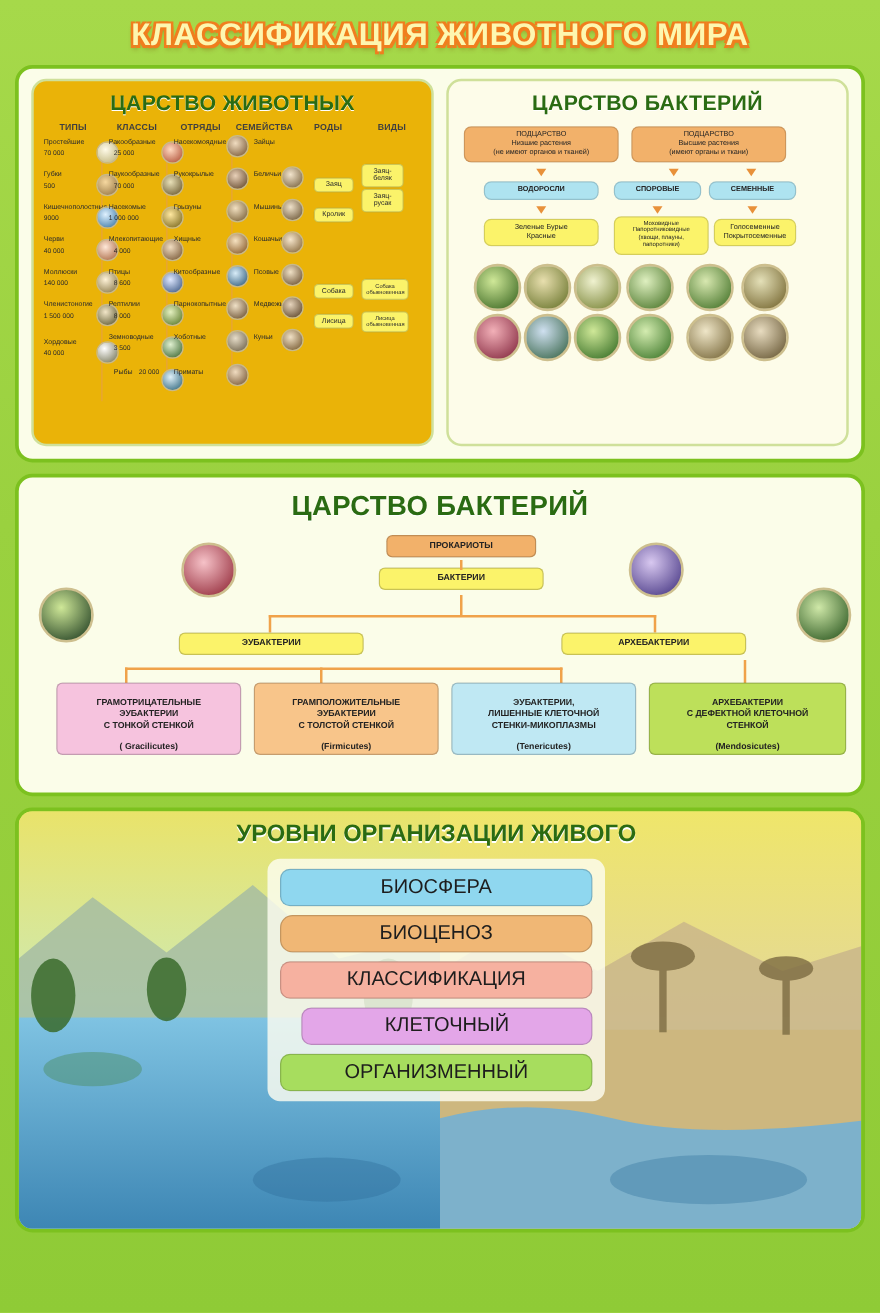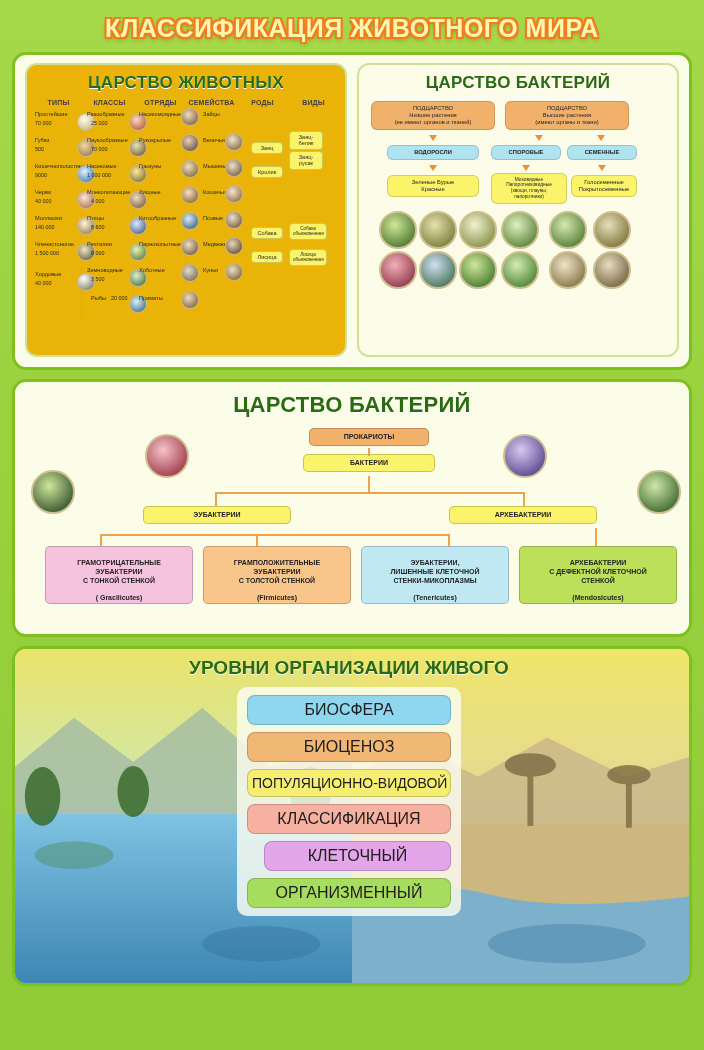--- a/index.html
+++ b/index.html
@@ -132,39 +132,39 @@
     overflow:hidden;
     height:340px;
   }
   .levels-title{
     text-align:center;font-size:19px;font-weight:bold;color:#2a6b12;
     text-shadow:0 1px 0 #fff;margin:2px 0 8px 0;position:relative;z-index:3;
   }
   .levels-bg{position:absolute;inset:0;z-index:1;}
   .levels-list{
     position:relative;z-index:3;
-    width:224px;margin:0 auto;
+    width:270px;margin:0 auto;
     background:rgba(253,253,240,.82);
     border-radius:10px;
     padding:8px 10px;
     box-sizing:border-box;
   }
   .lvl{
     border-radius:8px;
     text-align:center;
     font-size:16px;
     padding:5px 4px;
     margin-bottom:7px;
     color:#1d1d1d;
     border:1px solid rgba(0,0,0,.18);
     white-space:nowrap;
   }
   .lvl:last-child{margin-bottom:0;}
   .lvl.n0{background:#8fd7ef;}
-  .lvl.n1{background:#f0b775;}
+  .lvl.n1{background:#f0b775;border-radius:10px;}
   .lvl.n2{background:#f5ee72;font-size:14px;}
   .lvl.n3{background:#f6b1a0;}
   .lvl.n4{background:#e3a6e8;margin-left:17px;}
   .lvl.n5{background:#a7dd5e;}
 </style>
 </head>
 <body>
 
 <div class="poster">
 
@@ -454,20 +454,19 @@
           <ellipse cx="623" cy="128" rx="22" ry="10"></ellipse>
         </g>
       </svg>
     </div>
 
     <div class="levels-title">УРОВНИ ОРГАНИЗАЦИИ ЖИВОГО</div>
 
     <div class="levels-list">
       <div class="lvl n0">БИОСФЕРА</div>
       <div class="lvl n1">БИОЦЕНОЗ</div>
-      <div class="lvl n2">ПОПУЛЯЦИОННО-ВИДОВОЙ</div>
       <div class="lvl n3">КЛАССИФИКАЦИЯ</div>
       <div class="lvl n4">КЛЕТОЧНЫЙ</div>
       <div class="lvl n5">ОРГАНИЗМЕННЫЙ</div>
     </div>
   </div>
 
 </div>
 
 </body></html>

